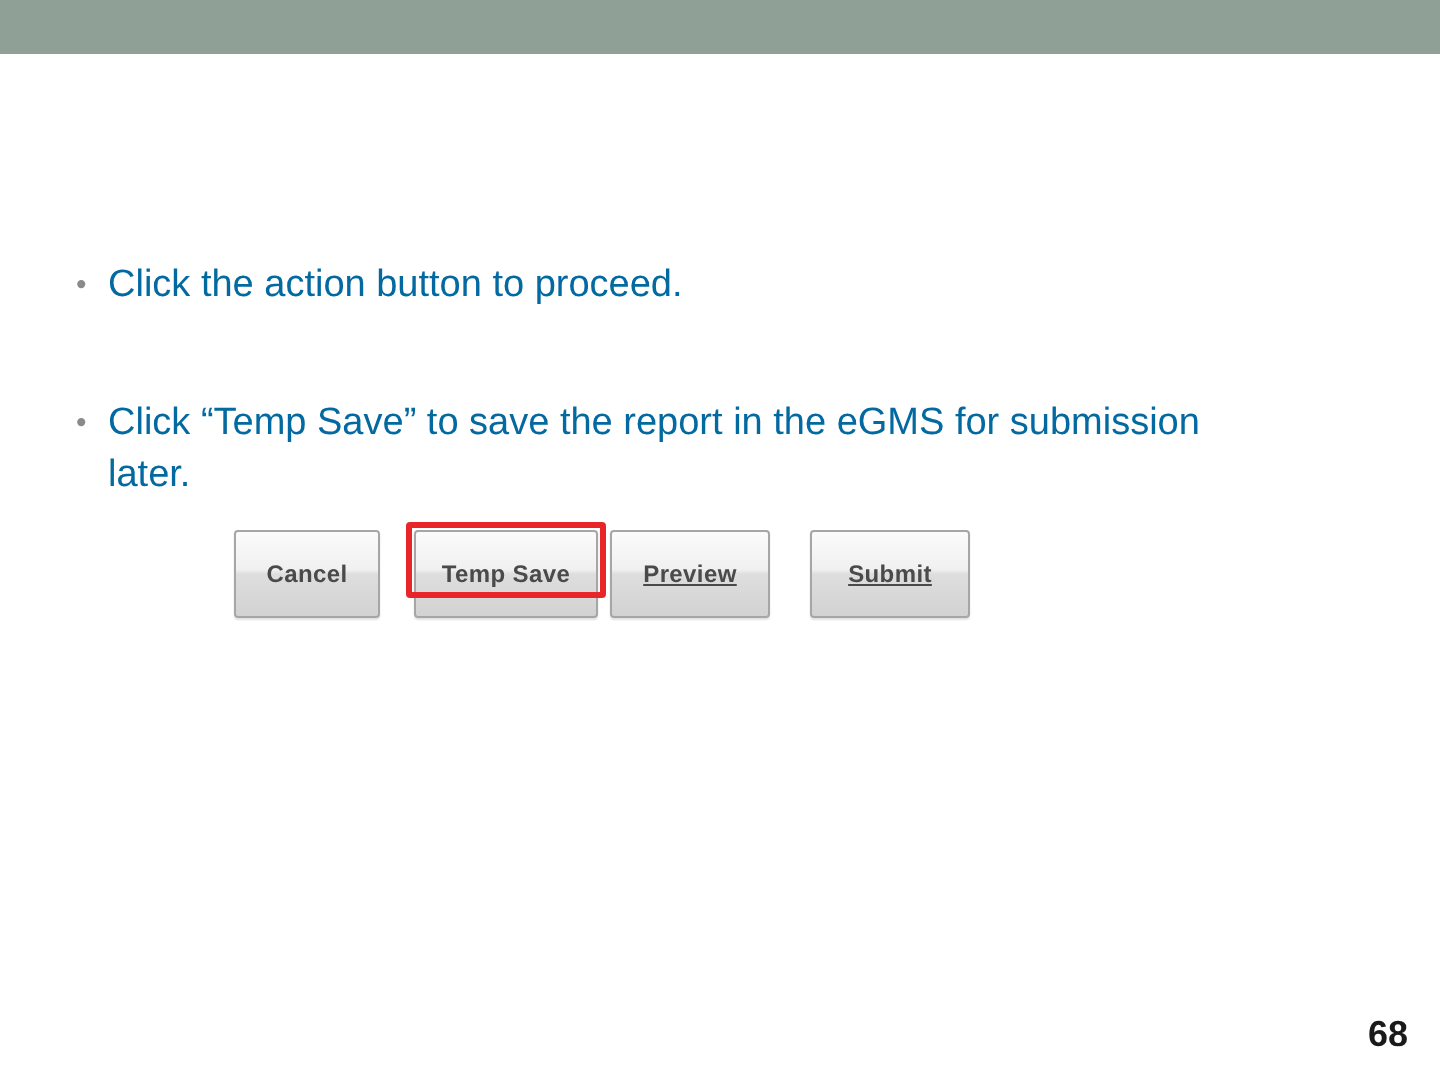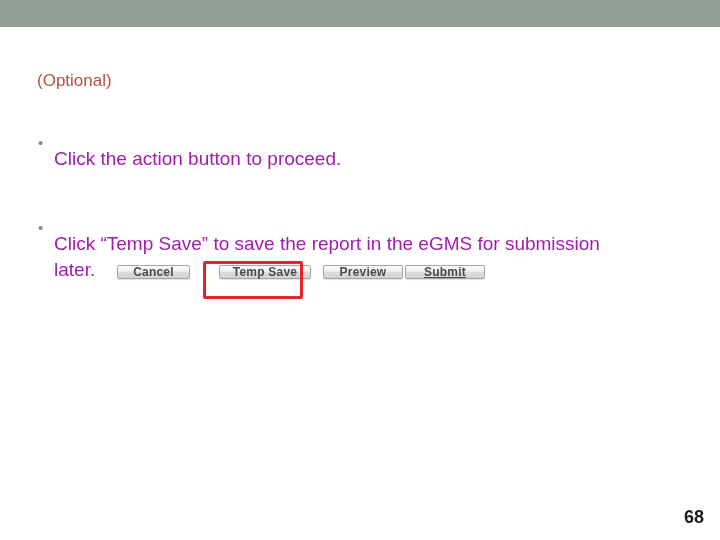--- a/index.html
+++ b/index.html
@@ -84,54 +84,53 @@
     color: #8a8a8a;
     font-size: 15px;
     line-height: 26px;
     text-align: left;
     padding-left: 2px;
     box-sizing: border-box;
   }
 
   .bullet-text {
     flex: 1 1 auto;
-    color: #a21caf;
-    margin-top: 16px;
+    color: #0369a1;
   }
 
   
   .button-row {
     position: absolute;
     left: 117px;
     top: 265px;
     height: 32px;
   }
 
   .btn {
     position: absolute;
     top: 0;
-    height: 14px;
+    height: 44px;
     box-sizing: border-box;
     border: 1px solid #a6a6a6;
     border-radius: 2px;
     background: linear-gradient(to bottom, #fbfbfb 0%, #f0f0f0 45%, #dedede 50%, #d2d2d2 100%);
     color: #4a4a4a;
     font-family: "Liberation Sans", sans-serif;
     font-size: 12px;
     font-weight: bold;
     letter-spacing: 0.2px;
     display: flex;
     align-items: center;
     justify-content: center;
     box-shadow: 0 1px 1px rgba(0,0,0,0.12);
   }
 
   .btn-cancel   { left: 0px;   width: 73px; }
-  .btn-tempsave { left: 90px;  width: 92px; margin-left: 12px; }
-  .btn-preview  { left: 206px; width: 80px; }
+  .btn-tempsave { left: 90px;  width: 92px; }
+  .btn-preview  { left: 188px; width: 80px; text-decoration: underline; }
   .btn-submit   { left: 288px; width: 80px; text-decoration: underline; }
 
   
   .highlight-box {
     position: absolute;
     left: 86px;
     top: -4px;
     width: 100px;
     height: 38px;
     box-sizing: border-box;
@@ -152,21 +151,20 @@
   }
 </style>
 </head>
 <body>
 
 <div id="slide">
 
   <div class="top-band"></div>
 
 
-  <div class="slide-subtitle">(Optional)</div>
 
   <div class="bullets">
 
     <div class="bullet-item">
       <span class="bullet-marker">•</span>
       <span class="bullet-text">Click the action button to proceed.</span>
     </div>
 
     <div class="bullet-item second">
       <span class="bullet-marker">•</span>

